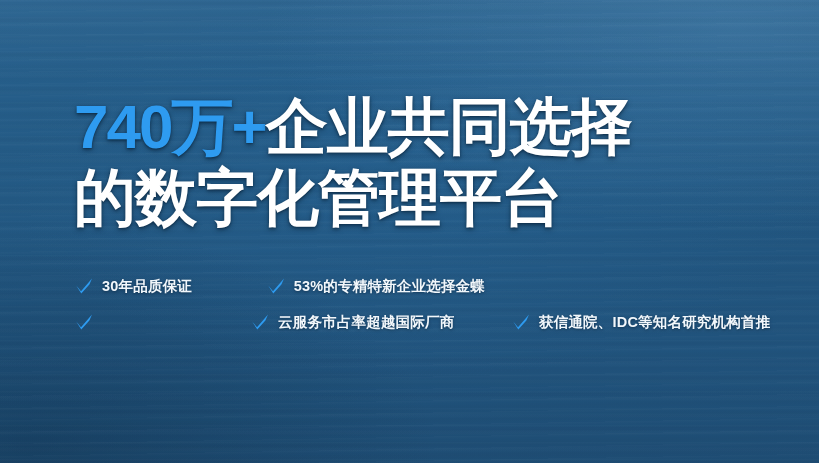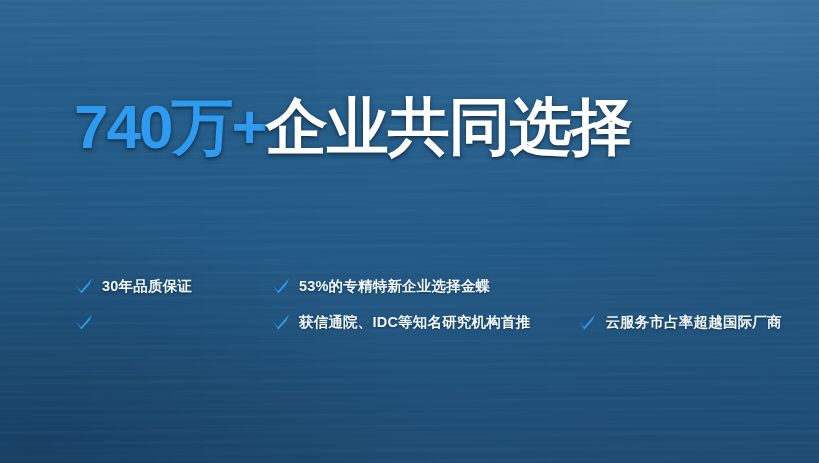--- a/index.html
+++ b/index.html
@@ -87,21 +87,20 @@
   .features {
     position: absolute;
     left: 74px;
     top: 268px;
     z-index: 3;
   }
   .feature-row {
     display: flex;
     align-items: center;
     height: 36px;
-    gap: 21px;
   }
   .feature-item {
     display: flex;
     align-items: center;
     white-space: nowrap;
     margin-right: 26px;
   }
   .feature-item:last-child { margin-right: 0; }
 
   .check-icon {
@@ -116,34 +115,35 @@
   .feature-label {
     font-size: 14.5px;
     font-weight: 700;
     color: #f2f7fb;
     text-shadow: 0 1px 3px rgba(6,28,48,0.55);
     letter-spacing: 0.2px;
   }
 
   
   .row1 .col1 { min-width: 150px; }
-  .row1 .col2 { min-width: 235px; }
+  .row1 .col2 { min-width: 235px; justify-content: flex-end; }
   .row2 .col1 { min-width: 150px; }
   .row2 .col2 { min-width: 235px; }
 </style>
 </head>
 <body>
 
 <div id="banner">
 
   <div class="streaks"></div>
   <div class="streaks2"></div>
 
   <div class="headline">
     <span class="line line1"><span class="hl-accent">740万+</span><span>企业共同选择</span></span>
+    <span class="line line2">的数字化管理平台</span>
   </div>
 
   <div class="features">
 
     <div class="feature-row row1">
 
       <div class="feature-item col1">
         <span class="check-icon">
           <svg width="20" height="20" viewBox="0 0 20 20" aria-hidden="true">
             <path d="M2.2 9.6 L7.0 15.2 L18.0 2.6 L15.4 8.4 L7.3 17.6 Z" fill="#2e9bf0"></path>
@@ -167,35 +167,35 @@
     <div class="feature-row row2">
 
       <div class="feature-item col1">
         <span class="check-icon">
           <svg width="20" height="20" viewBox="0 0 20 20" aria-hidden="true">
             <path d="M2.2 9.6 L7.0 15.2 L18.0 2.6 L15.4 8.4 L7.3 17.6 Z" fill="#2e9bf0"></path>
           </svg>
         </span>
       </div>
 
+      <div class="feature-item col2">
+        <span class="check-icon">
+          <svg width="20" height="20" viewBox="0 0 20 20" aria-hidden="true">
+            <path d="M2.2 9.6 L7.0 15.2 L18.0 2.6 L15.4 8.4 L7.3 17.6 Z" fill="#2e9bf0"></path>
+          </svg>
+        </span>
+        <span class="feature-label">云服务市占率超越国际厂商</span>
+      </div>
+
       <div class="feature-item col3">
         <span class="check-icon">
           <svg width="20" height="20" viewBox="0 0 20 20" aria-hidden="true">
             <path d="M2.2 9.6 L7.0 15.2 L18.0 2.6 L15.4 8.4 L7.3 17.6 Z" fill="#2e9bf0"></path>
           </svg>
         </span>
         <span class="feature-label">获信通院、IDC等知名研究机构首推</span>
       </div>
 
-      <div class="feature-item col2">
-        <span class="check-icon">
-          <svg width="20" height="20" viewBox="0 0 20 20" aria-hidden="true">
-            <path d="M2.2 9.6 L7.0 15.2 L18.0 2.6 L15.4 8.4 L7.3 17.6 Z" fill="#2e9bf0"></path>
-          </svg>
-        </span>
-        <span class="feature-label">云服务市占率超越国际厂商</span>
-      </div>
-
     </div>
 
   </div>
 
 </div>
 
 </body></html>

